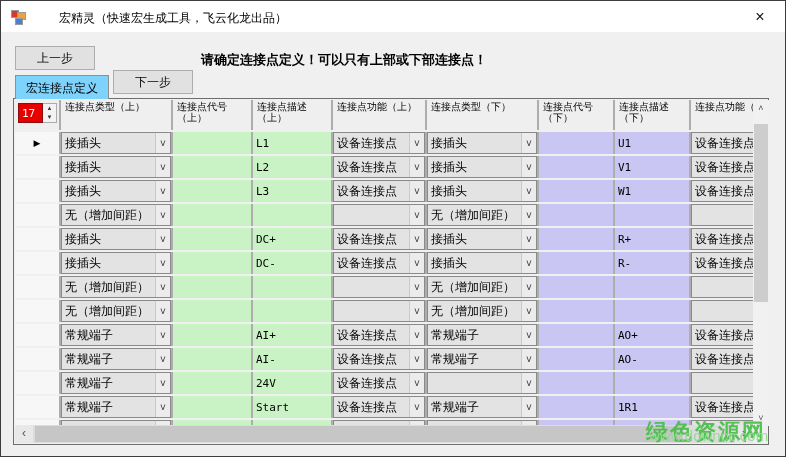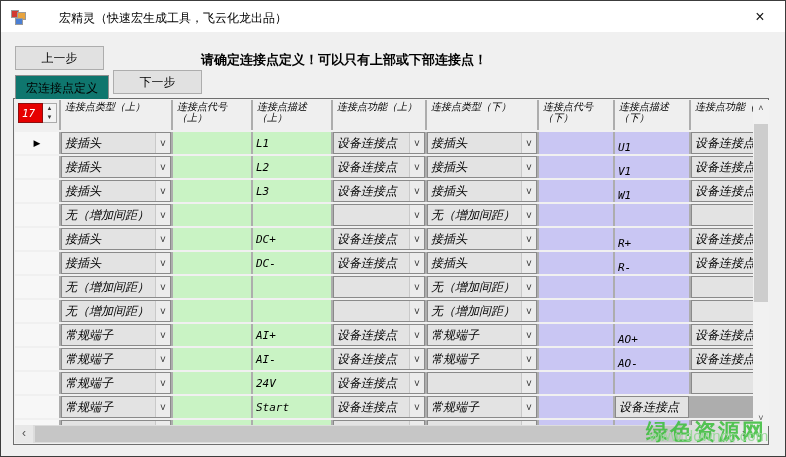--- a/index.html
+++ b/index.html
@@ -11,31 +11,31 @@
   .titlebar { position:absolute; left:0; top:0; width:100%; height:31px; background:#ffffff; }
   .app-icon { position:absolute; left:10px; top:8px; width:16px; height:16px; }
   .app-icon .sq { position:absolute; border:1px solid #9a9a9a; }
   .app-icon .sq.red    { left:0; top:1px; width:8px; height:8px; background:#d23a30; }
   .app-icon .sq.orange { left:6px; top:3px; width:9px; height:8px; background:#e8a33d; }
   .app-icon .sq.blue   { left:4px; top:9px; width:8px; height:7px; background:#4a7fd4; }
   .title-text { position:absolute; left:34px; top:9px; font-size:12px;margin-left:24px; }
   .close-btn { position:absolute; right:14px; top:6px; width:22px; height:20px; text-align:center; font-size:16px; line-height:20px; color:#111; cursor:pointer; }
 
   
-  .btn { position:absolute; top:45px; width:89px; height:24px; background:#e1e1e1; border:1px solid #adadad; font-size:12px; font-family:inherit; cursor:pointer; }
+  .btn { position:absolute; top:45px; width:80px; height:24px; background:#e1e1e1; border:1px solid #adadad; font-size:12px; font-family:inherit; cursor:pointer; }
   .btn.prev { left:14px; }
   .btn.next { left:112px;margin-top:24px; }
   .hint { position:absolute; left:200px; top:50px; font-weight:bold; font-size:13px; }
 
   
-  .tab { position:absolute; left:14px; top:74px; height:24px; padding:4px 10px 0 10px; background:#0f766e; border:1px solid #8f8f8f; border-bottom:none; font-size:12px; z-index:3; cursor:pointer; }
+  .tab { position:absolute; left:14px; top:74px; height:24px; padding:4px 10px 0 10px; background:#7dd3fc; border:1px solid #8f8f8f; border-bottom:none; font-size:12px; z-index:3; cursor:pointer; }
 
   
   .grid-panel { position:absolute; left:12px; top:97px; width:756px; height:347px; background:#f0f0f0; border:1px solid #6e6e6e; z-index:2; }
-  .grid-clip { position:absolute; left:1px; top:1px; width:738px; height:326px; overflow:hidden; background:#f0f0f0;font-style:italic; }
+  .grid-clip { position:absolute; left:1px; top:1px; width:738px; height:326px; overflow:hidden; background:#f0f0f0; }
   .grow { display:grid; grid-template-columns:44px 110px 78px 78px 92px 110px 74px 74px 120px; column-gap:2px; margin-bottom:2px; background:#adadad; }
   .grow.head { height:30px; margin-top:0; }
   .grow.body-row { height:22px; }
   .grow.partial { height:5px; overflow:hidden; margin-bottom:0; }
   .grow.partial .cell { height:22px; }
 
   .cell { overflow:hidden; }
   .hcell { background:#efefef; font-size:10px; line-height:1.12; padding:1px 8px 0 4px; }
   .corner { background:#efefef; display:flex; align-items:flex-start; padding:3px 2px 2px 3px; }
   .countbox { width:25px; height:20px; background:#e60000; border:1px solid #8c0f0f; color:#fff; font-size:11px; font-family:"DejaVu Sans Mono",monospace; padding:3px 0 0 3px; }
@@ -44,21 +44,21 @@
 
   .rowhead { background:#f7f7f7; display:flex; align-items:center; justify-content:center; cursor:pointer; }
   .selarrow { visibility:hidden; font-size:9px; color:#000; }
 
   .combo { background:#e3e3e3; border:1px solid #8a8a8a; display:flex; align-items:center; cursor:pointer; }
   .combo .ctext { flex:1; padding-left:3px; font-size:12px; white-space:nowrap; overflow:hidden; }
   .combo .carrow { width:15px; align-self:stretch; display:flex; align-items:center; justify-content:center; font-size:10px; color:#303030; background:#ececec; border-left:1px solid #c9c9c9; }
 
   .plain { display:flex; align-items:center; padding-left:3px; cursor:text; }
   .plain.up   { background:var(--upper,#c9f3c4); }
-  .plain.down { background:var(--lower,#c9c6f3);align-items:flex-end; }
+  .plain.down { background:var(--lower,#c9c6f3); }
   .val { font-family:"DejaVu Sans Mono",monospace; font-size:11px; }
 
   
   .vscroll { position:absolute; left:739px; top:1px; width:16px; height:326px; background:#f1f1f1; display:flex; flex-direction:column; }
   .vscroll .arr { height:16px; text-align:center; font-size:9px; line-height:16px; color:#555; cursor:pointer; }
   .vscroll .track { flex:1; position:relative; }
   .vscroll .thumb { position:absolute; left:1px; top:8px; width:14px; height:178px; background:#cdcdcd; cursor:grab; }
   .hscroll { position:absolute; left:1px; bottom:1px; width:738px; height:18px; background:#e8e8e8; display:flex; }
   .hscroll .arr { width:18px; text-align:center; font-size:12px; line-height:16px; color:#555; cursor:pointer; }
   .hscroll .track { flex:1; position:relative; background:#dcdcdc; }
@@ -492,20 +492,23 @@
       <span class="ctext">设备连接点</span>
       <span class="carrow">˅</span>
     </div>
     <div class="cell combo">
       <span class="ctext">常规端子</span>
       <span class="carrow">˅</span>
     </div>
     <div class="cell plain down">
               <span class="val"></span>
             </div>
+    <div class="cell plain down">
+              <span class="val">1R1</span>
+            </div>
     <div class="cell combo">
       <span class="ctext">设备连接点</span>
 
     </div>
   </div>
           <div class="grow body-row partial">
     <div class="cell rowhead"></div>
     <div class="cell combo">
       <span class="ctext">常规端子</span>
       <span class="carrow">˅</span>

